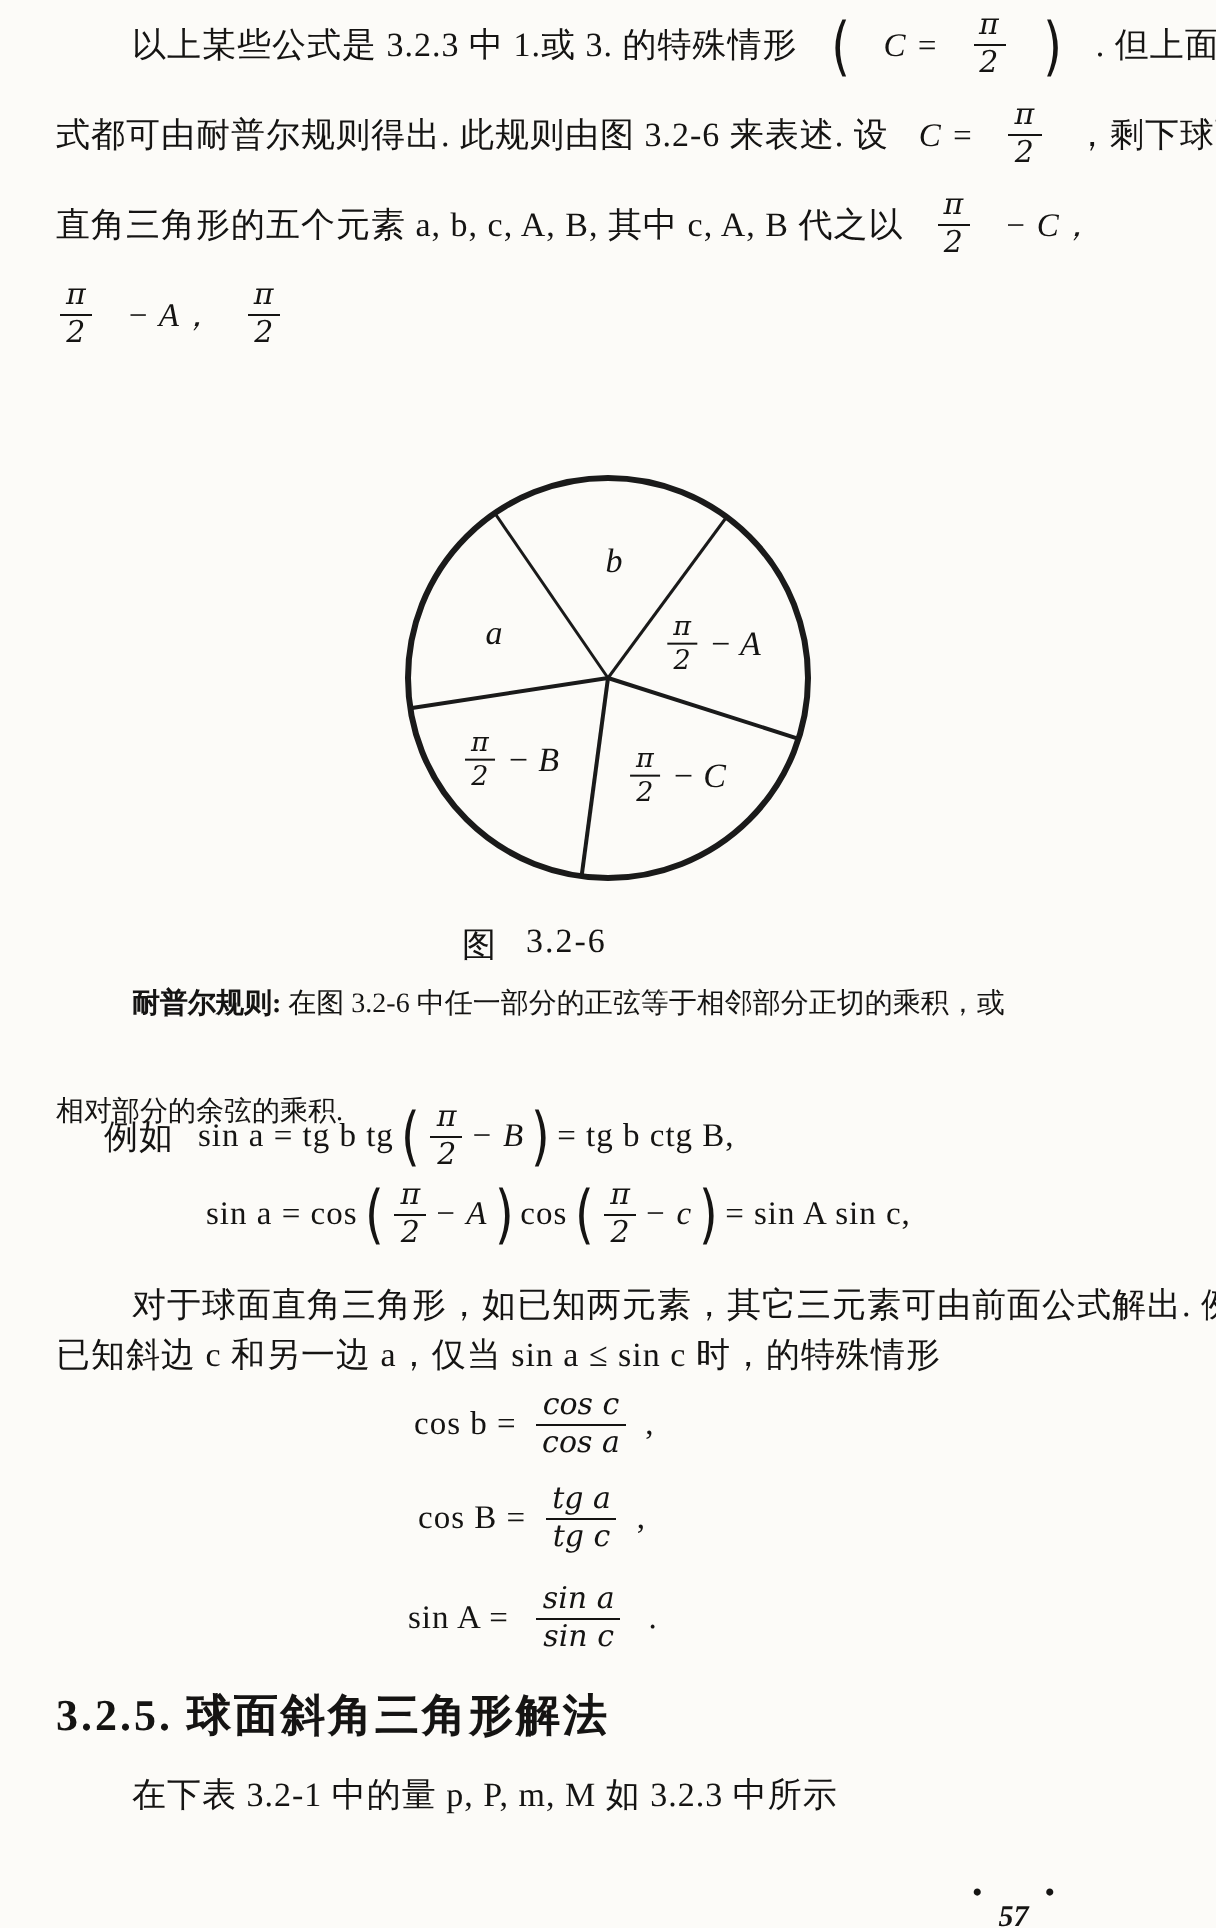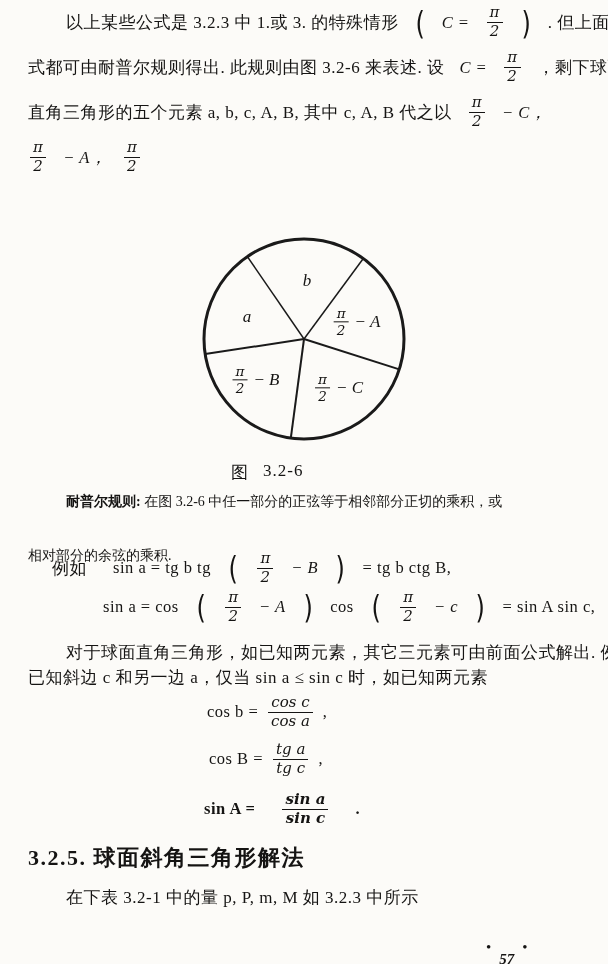--- a/index.html
+++ b/index.html
@@ -6,21 +6,21 @@
   body{
     width:608px;height:964px;
     background:#fcfbf8;
     color:#151413;
     font-family:"Liberation Serif","DejaVu Serif",serif;
     position:relative;
     overflow:hidden;
   }
   .abs{position:absolute;white-space:nowrap;}
   .cn{font-size:17px;letter-spacing:0.5px;}
-  .row{display:flex;align-items:center;gap:16px;}
+  .row{display:flex;align-items:center;gap:2px;}
   .mrun{font-size:16.5px;letter-spacing:0.5px;}
   .mvar{font-style:italic;}
   
   .frac{display:inline-flex;flex-direction:column;align-items:center;
         line-height:1.05;font-size:15px;font-style:italic;
         font-family:"DejaVu Serif",serif;margin:0 2px;}
   .frac .fnum{border-bottom:1.4px solid #151413;padding:0 3px 1px;}
   .frac .fden{padding-top:1px;}
   .bigp{font-size:32px;font-weight:400;line-height:1;font-family:"DejaVu Sans",sans-serif;
         transform:scaleX(0.75);display:inline-block;}
@@ -168,40 +168,40 @@
       </span>
     <span class="mrun mvar">− c</span>
     <span class="bigp">)</span>
     <span class="mrun">= sin A sin c,</span>
   </div>
 
   <div class="abs cn" style="left:66px;top:641px;">
     <span>对于球面直角三角形，如已知两元素，其它三元素可由前面公式解出.  例如</span>
   </div>
   <div class="abs cn" style="left:28px;top:666px;">
-    <span>已知斜边 c 和另一边 a，仅当 sin a ≤ sin c 时，如已知两元素</span>
+    <span>已知斜边 c 和另一边 a，仅当 sin a ≤ sin c 时，的特殊情形</span>
   </div>
 
   <div class="abs row" style="left:207px;top:692px;height:40px;gap:8px;">
     <span class="mrun">cos b =</span>
     <span class="frac">
         <span class="fnum">cos c</span>
         <span class="fden">cos a</span>
       </span>
     <span class="mrun">,</span>
   </div>
   <div class="abs row" style="left:209px;top:739px;height:40px;gap:8px;">
     <span class="mrun">cos B =</span>
     <span class="frac">
         <span class="fnum">tg a</span>
         <span class="fden">tg c</span>
       </span>
     <span class="mrun">,</span>
   </div>
-  <div class="abs row" style="left:204px;top:789px;height:40px;gap:25px;font-weight:bold;">
+  <div class="abs row" style="left:204px;top:789px;height:40px;gap:12px;">
     <span class="mrun">sin A =</span>
     <span class="frac">
         <span class="fnum">sin a</span>
         <span class="fden">sin c</span>
       </span>
     <span class="mrun">.</span>
   </div>
 
   <div class="abs heading" style="left:28px;top:843px;">
     <span>3.2.5. 球面斜角三角形解法</span>

